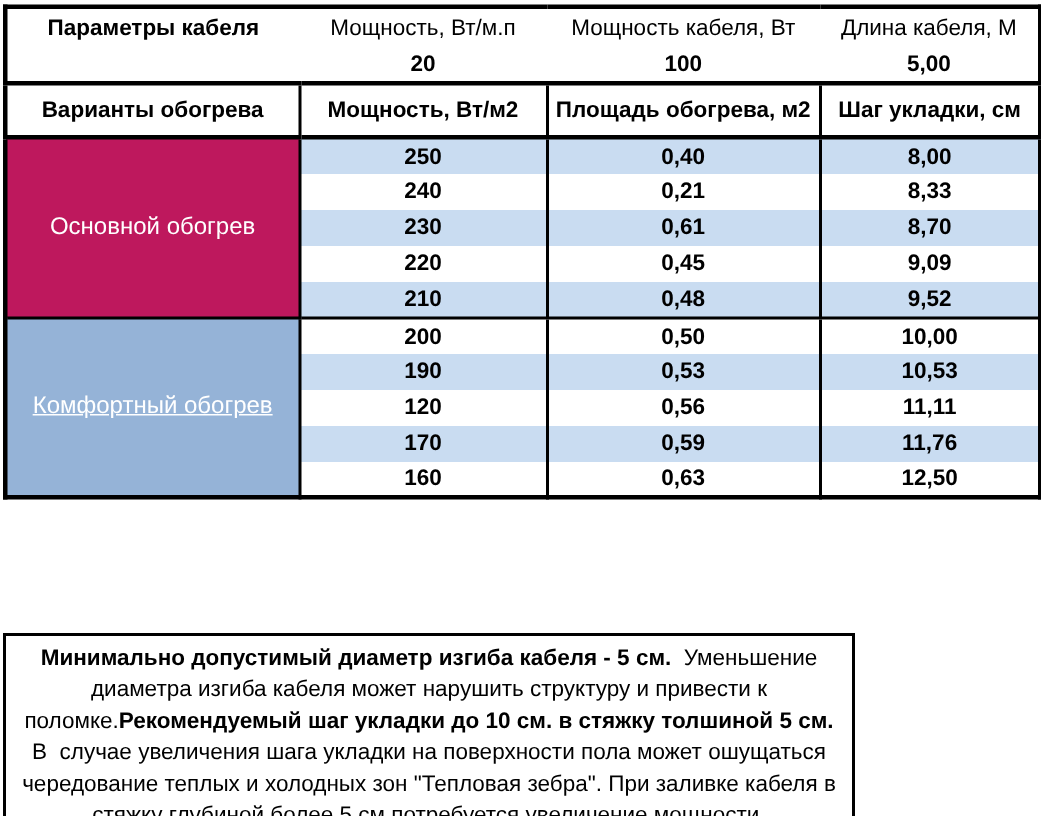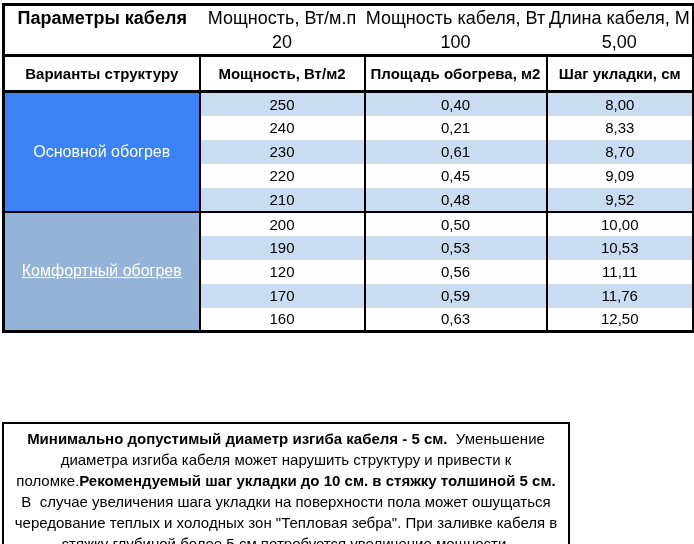--- a/index.html
+++ b/index.html
@@ -25,26 +25,26 @@
   col.c1 { width: 196px; }
   col.c2 { width: 165px; }
   col.c3 { width: 182px; }
   col.c4 { width: 147px; }
 
   
   tr.params-row td {
     border: 0;
     text-align: center;
     vertical-align: middle;
-    font-size: 18px;
+    font-size: 15px;
     padding: 0;
   }
   tr.params-row { height: 27px; }
   tr.params-row.pv { height: 24px; }
-  tr.params-row.pv td { border-bottom: 3px solid #000000; }
+  tr.params-row.pv td { border-bottom: 3px solid #000000; font-weight: bold; }
   td.p-title { font-weight: bold; }
 
   
   th.hdr {
     border: 2px solid #000000;
     border-bottom: 3px solid #000000;
     font-size: 15px;
     font-weight: bold;
     text-align: center;
     vertical-align: middle;
@@ -57,20 +57,21 @@
   td.dcell {
     border-left: 2px solid #000000;
     border-right: 2px solid #000000;
     border-top: 0;
     border-bottom: 0;
     text-align: center;
     vertical-align: middle;
     font-size: 15px;
     padding: 0;
     background: #ffffff;
+    font-weight: bold;
   }
   tr.stripe td.dcell { background: #c9dcf1; }
   tr.grp-start td { border-top: 2px solid #000000; }
   td.grp {
     border: 2px solid #000000;
     color: #ffffff;
     font-size: 16px;
     text-align: center;
     vertical-align: middle;
     padding: 0;
@@ -107,27 +108,27 @@
         <td class="p-label">Мощность кабеля, Вт</td>
         <td class="p-label">Длина кабеля, М</td>
       </tr>
       <tr class="params-row pv">
         <td class="p-empty"></td>
         <td class="p-value">20</td>
         <td class="p-value">100</td>
         <td class="p-value">5,00</td>
       </tr>
       <tr class="hdr-row">
-        <th class="hdr">Варианты структуру</th>
+        <th class="hdr">Варианты обогрева</th>
         <th class="hdr">Мощность, Вт/м2</th>
         <th class="hdr">Площадь обогрева, м2</th>
         <th class="hdr">Шаг укладки, см</th>
       </tr>
       <tr class="datarow stripe">
-        <td class="grp" rowspan="5" style="background: #3b82f6;">Основной обогрев</td>
+        <td class="grp" rowspan="5" style="background: #be185d;">Основной обогрев</td>
         <td class="dcell">250</td>
         <td class="dcell">0,40</td>
         <td class="dcell">8,00</td>
       </tr>
       <tr class="datarow plain">
         <td class="dcell">240</td>
         <td class="dcell">0,21</td>
         <td class="dcell">8,33</td>
       </tr>
       <tr class="datarow stripe">

